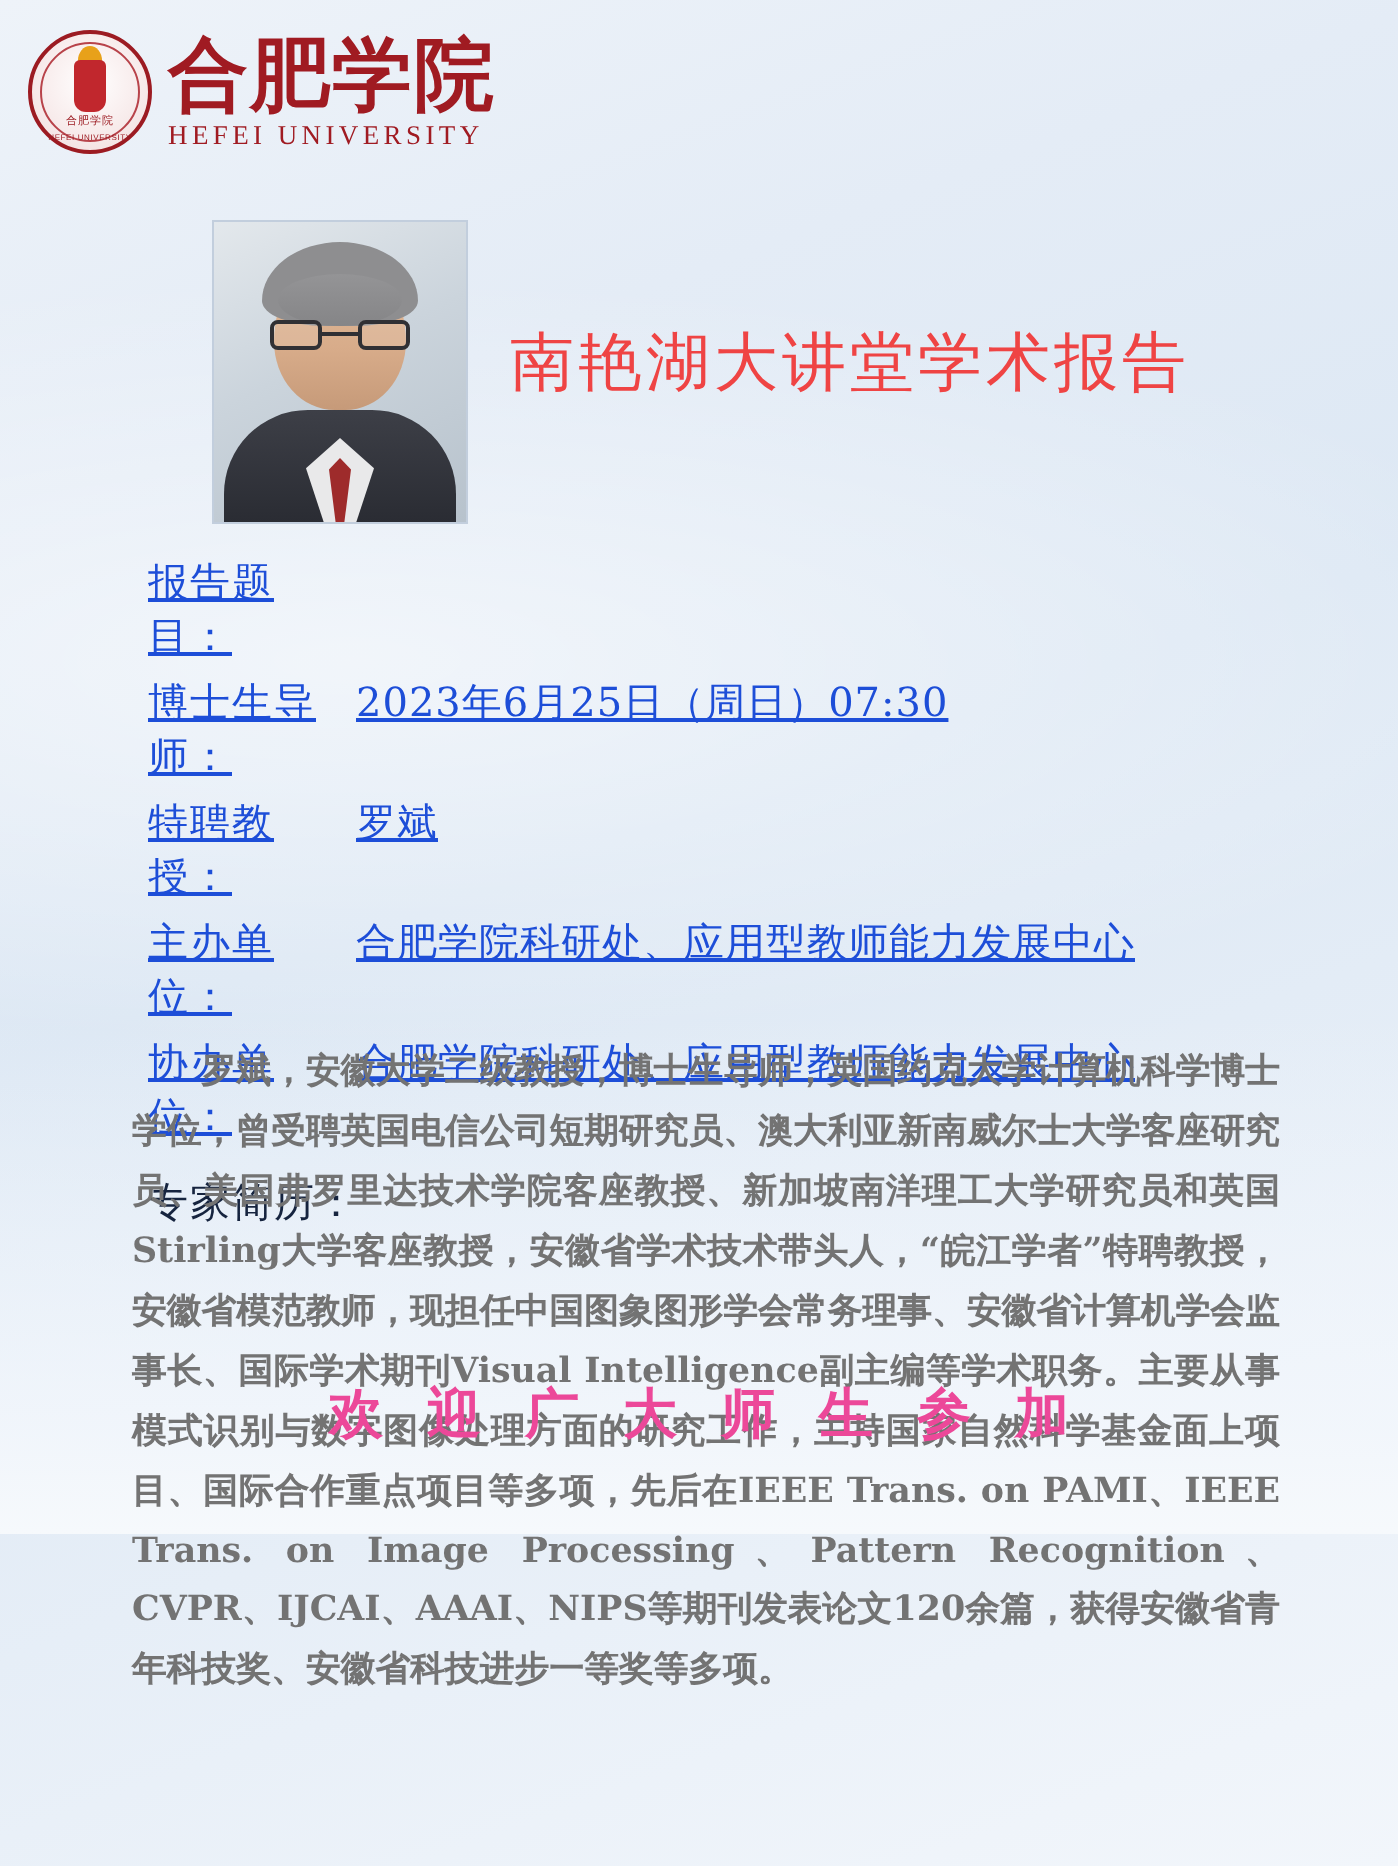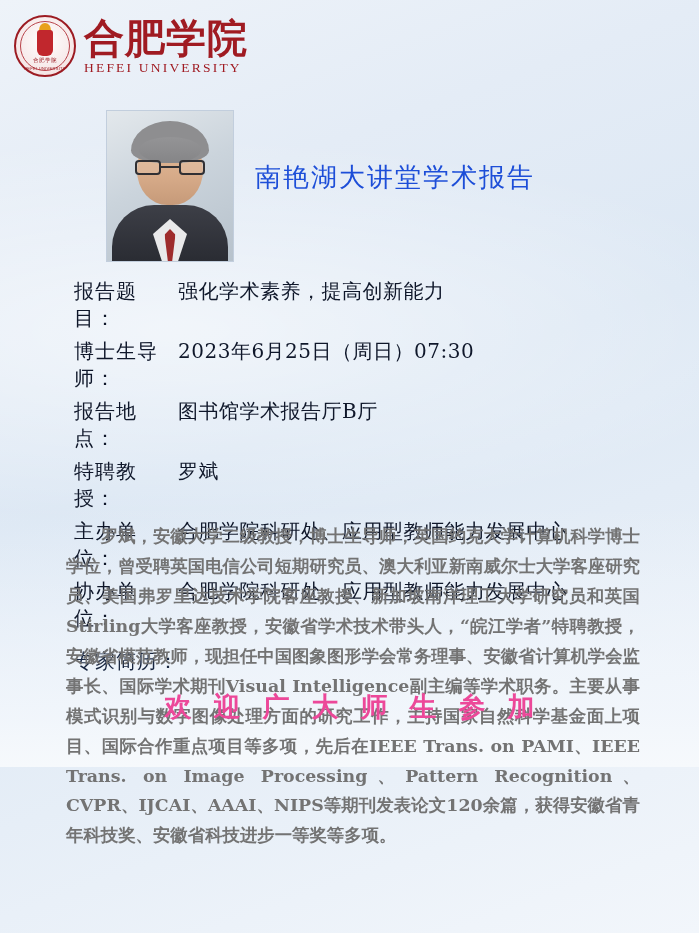--- a/index.html
+++ b/index.html
@@ -233,40 +233,41 @@
     transform: translateX(-50%);
     width: 11px;
     height: 32px;
     background: #9e2b2b;
     clip-path: polygon(50% 0%, 100% 18%, 70% 100%, 30% 100%, 0% 18%);
   }
   .talk-title {
     position: absolute;
     left: 255px;
     top: 56px;
-    font-size: 26px;
+    font-size: 32px;
     letter-spacing: 2px;
-    color: #1d4ed8;
+    color: #ef4444;
     font-family: "DejaVu Serif", serif;
     white-space: nowrap;
   }
   
   .info {
     position: absolute;
     left: 74px;
     top: 278px;
     width: 570px;
   }
   .info-row {
     display: flex;
     align-items: baseline;
     margin-bottom: 6px;
     font-size: 20px;
-    color: #0f172a;
-    font-family: "DejaVu Serif", serif;
+    color: #1d4ed8;
+    font-family: "DejaVu Serif", serif;
+    text-decoration: underline;
   }
   .info-label {
     width: 104px;
     flex: 0 0 104px;
     letter-spacing: 1px;
   }
   .info-value {
     flex: 1 1 auto;
     letter-spacing: 0.5px;
   }
@@ -340,31 +341,26 @@
         <div class="bridge"></div>
         <div class="lens right"></div>
       </div>
     </div>
     <div class="talk-title">南艳湖大讲堂学术报告</div>
   </div>
 
   <div class="info">
     <div class="info-row">
       <div class="info-label">报告题目：</div>
-      <div class="info-value">强化学术素养，提高创新能力</div>
     </div>
     <div class="info-row">
       <div class="info-label">博士生导师：</div>
       <div class="info-value">2023年6月25日（周日）07:30</div>
     </div>
     <div class="info-row">
-      <div class="info-label">报告地点：</div>
-      <div class="info-value">图书馆学术报告厅B厅</div>
-    </div>
-    <div class="info-row">
       <div class="info-label">特聘教授：</div>
       <div class="info-value">罗斌</div>
     </div>
     <div class="info-row">
       <div class="info-label">主办单位：</div>
       <div class="info-value">合肥学院科研处、应用型教师能力发展中心</div>
     </div>
     <div class="info-row">
       <div class="info-label">协办单位：</div>
       <div class="info-value">合肥学院科研处、应用型教师能力发展中心</div>

